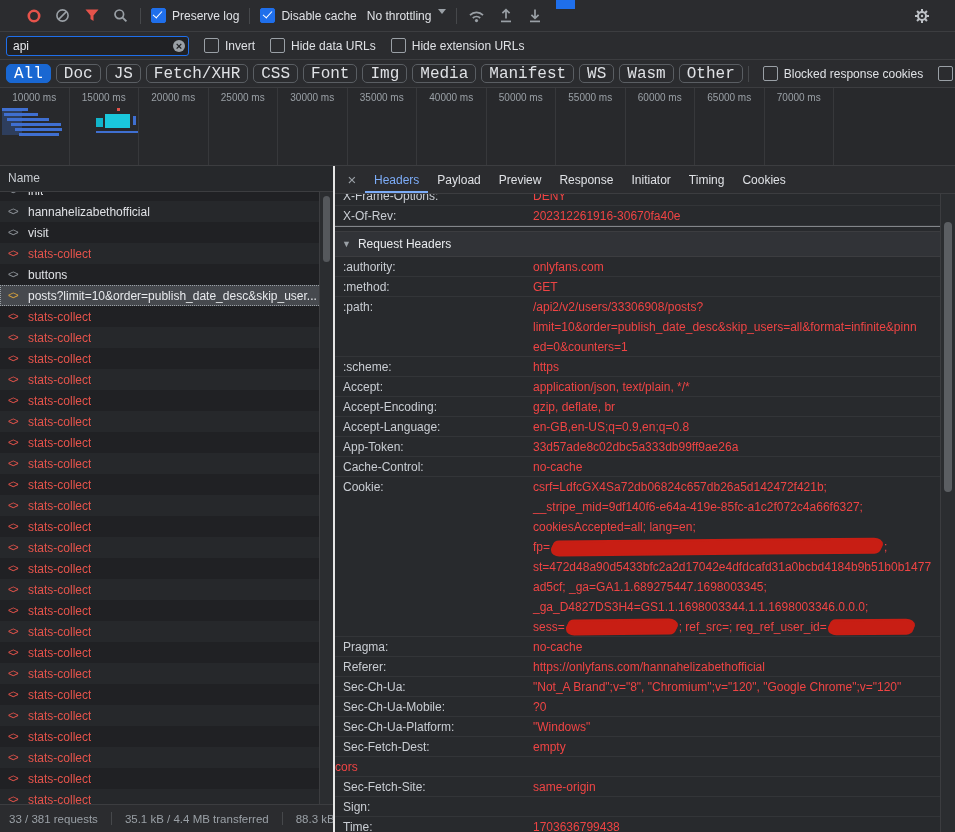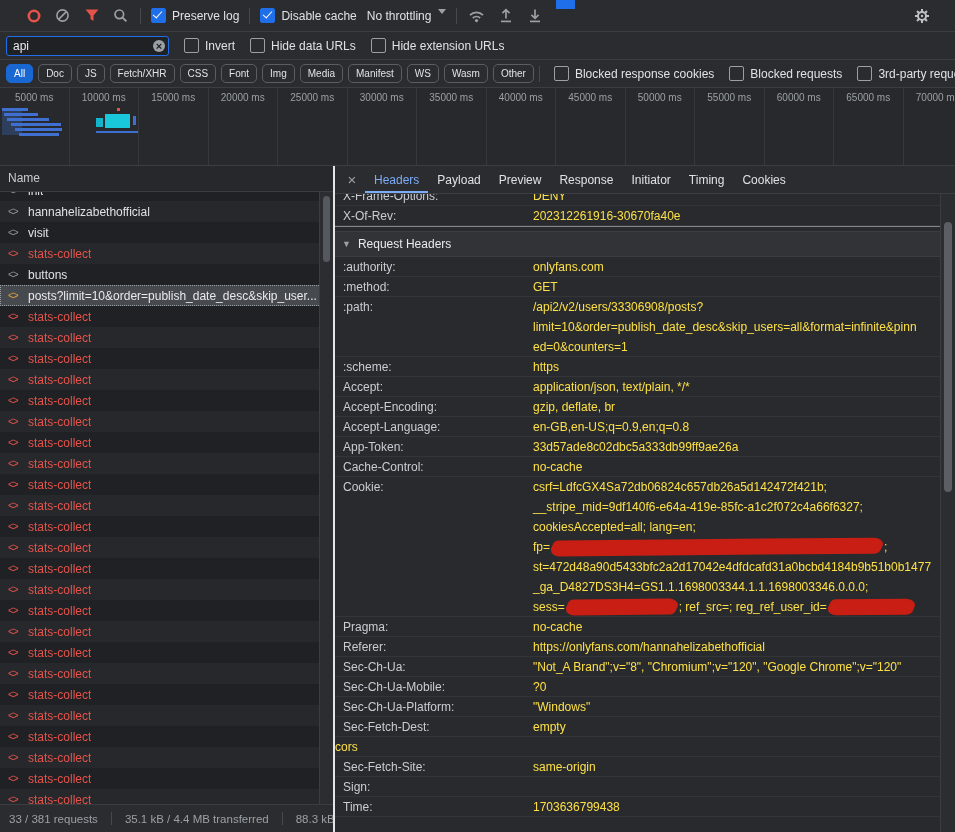--- a/index.html
+++ b/index.html
@@ -18,31 +18,31 @@
   .cb.checked::after{content:"";position:absolute;left:3.2px;top:0.2px;width:4px;height:8px;
        border:solid #fff;border-width:0 1.8px 1.8px 0;transform:rotate(42deg)}
   .cb-label{color:#dfe1e5;white-space:nowrap}
   .throttle{display:flex;gap:7px;color:#dfe1e5}
   .caret{width:0;height:0;border-left:4px solid transparent;border-right:4px solid transparent;border-top:5px solid #9aa0a6}
   .artifact{position:absolute;left:556px;top:0;width:19px;height:9px;background:#1f6feb}
   .gear{margin-left:auto}
 
   
   .filter-row{height:27px;background:#2b2c2f;border-bottom:1px solid #3c3d40;padding:0 6px;gap:15px;flex:none}
-  .filter-input-wrap{position:relative;width:163px;height:20px;flex:none}
+  .filter-input-wrap{position:relative;width:183px;height:20px;flex:none}
   .filter-input{width:100%;height:100%;background:#202124;border:1.5px solid #1f6feb;border-radius:3px;
        color:#e8eaed;font-family:"Liberation Sans",sans-serif;font-size:12px;padding:0 18px 0 6px;outline:none;box-sizing:border-box}
   .clear-circle{position:absolute;right:4px;top:4px;width:12px;height:12px;border-radius:50%;background:#9aa0a6;
        color:#202124;font-size:11px;line-height:12px;text-align:center;font-weight:bold}
 
   
   .chips-row{height:27px;background:#2b2c2f;border-bottom:1px solid #3c3d40;padding:0 6px;gap:5px;flex:none}
   .chips-wrap{display:flex;align-items:center;gap:5px}
   .chip{height:19px;padding:0 7px;border:1px solid #5a5e63;border-radius:5px;background:transparent;color:#dfe1e5;
-       font-family:Liberation Sans, sans-serif;font-size:10px;display:flex;align-items:center;cursor:default}
+       font-family:Liberation Mono, monospace;font-size:16px;display:flex;align-items:center;cursor:default}
   .chip.active{background:#1967d2;border-color:#1967d2;color:#fff}
   .chips-cbs{display:flex;align-items:center;gap:15px;margin-left:9px}
 
   
   .overview{height:77px;background:#28292c;border-bottom:1px solid #3c3d40;position:relative;flex:none;overflow:hidden}
   .ov-cols{display:flex;height:100%}
   .ov-col{flex:0 0 69.5px;border-right:1px solid #37383b;color:#9aa0a6;font-size:10px;padding-top:4px;
        text-align:center;white-space:nowrap;overflow:hidden;box-sizing:border-box}
   .ov-marks{position:absolute;inset:0;pointer-events:none}
   .ov-mark{position:absolute}
@@ -71,21 +71,21 @@
   .tabs{height:27px;flex:none;display:flex;align-items:stretch;background:#2b2c2f;border-bottom:1px solid #3c3d40;padding-left:4px}
   .tabs-inner{display:flex;align-items:stretch}
   .close-x{width:26px;display:flex;align-items:center;justify-content:center;color:#9aa0a6;font-size:15px}
   .tab{padding:0 9px;display:flex;align-items:center;color:#dfe1e5}
   .tab.active{color:#7cacf8;box-shadow:inset 0 -2px 0 #7cacf8}
   .headers-pane{flex:1;min-height:0;overflow:hidden;padding-right:14px}
   .clip-top{height:33px;overflow:hidden;box-shadow:inset 0 -1px 0 #83868a}
   .clip-inner{margin-top:-8px}
   .hdr-row{display:flex;box-shadow:inset 0 -1px 0 rgba(255,255,255,0.055)}
   .hdr-name{width:190px;flex:none;padding-left:8px;color:#c9cdd3;line-height:20px}
-  .hdr-value{flex:1;min-width:0;color:#fde047;line-height:20px}
+  .hdr-value{flex:1;min-width:0;color:#ef4444;line-height:20px}
   .section-row{height:24px;margin-top:4px;display:flex;align-items:center;gap:7px;background:#313337;
        border-top:1px solid #3c3d40;border-bottom:1px solid #3c3d40;padding-left:7px;color:#e8eaed}
   .tri{color:#9aa0a6;font-size:9px}
   .redact{display:inline-block;height:12px;vertical-align:-2px;background:#c81e14;margin:0 2px;
        border-radius:8px 12px 9px 11px / 6px 9px 7px 8px;
        box-shadow:1px -2px 0 0 #c81e14,-1px 2px 0 0 #c81e14;transform:rotate(-0.5deg)}
   .right-scroll{position:absolute;right:0;top:28px;bottom:0;width:14px;background:#2b2d30;border-left:1px solid #3c3d40}
   .right-thumb{position:absolute;left:3px;width:8px;border-radius:4px;background:#5b5e62;top:28px;height:270px}
 </style>
 </head>
@@ -215,29 +215,27 @@
         </label>
         <label class="cb-wrap">
           <span class="cb"></span>
           <span class="cb-label">3rd-party requests</span>
         </label>
       </div>
   </div>
 
   <div class="overview">
     <div class="ov-cols">
-        <div class="ov-col"><span>5000 ms</span></div>
         <div class="ov-col"><span>10000 ms</span></div>
         <div class="ov-col"><span>15000 ms</span></div>
         <div class="ov-col"><span>20000 ms</span></div>
         <div class="ov-col"><span>25000 ms</span></div>
         <div class="ov-col"><span>30000 ms</span></div>
         <div class="ov-col"><span>35000 ms</span></div>
         <div class="ov-col"><span>40000 ms</span></div>
-        <div class="ov-col"><span>45000 ms</span></div>
         <div class="ov-col"><span>50000 ms</span></div>
         <div class="ov-col"><span>55000 ms</span></div>
         <div class="ov-col"><span>60000 ms</span></div>
         <div class="ov-col"><span>65000 ms</span></div>
         <div class="ov-col"><span>70000 ms</span></div>
       </div>
     <div class="ov-marks">
         <div class="ov-mark" style="left: 2px; top: 20px; width: 26px; height: 3px; background: rgb(63, 111, 209);"></div>
         <div class="ov-mark" style="left: 4px; top: 25px; width: 34px; height: 3px; background: rgb(63, 111, 209);"></div>
         <div class="ov-mark" style="left: 7px; top: 30px; width: 42px; height: 3px; background: rgb(63, 111, 209);"></div>
@@ -465,20 +463,21 @@
               <div class="hdr-value">no-cache</div>
             </div>
             <div class="hdr-row">
               <div class="hdr-name">Cookie:</div>
               <div class="hdr-value">
                 <div>csrf=LdfcGX4Sa72db06824c657db26a5d142472f421b;</div>
                 <div>__stripe_mid=9df140f6-e64a-419e-85fc-a1c2f072c4a66f6327;</div>
                 <div>cookiesAccepted=all; lang=en;</div>
                 <div>fp=<span class="redact" style="width: 330px;"></span>;</div>
                 <div>st=472d48a90d5433bfc2a2d17042e4dfdcafd31a0bcbd4184b9b51b0b1477</div>
+                <div>ad5cf; _ga=GA1.1.689275447.1698003345;</div>
                 <div>_ga_D4827DS3H4=GS1.1.1698003344.1.1.1698003346.0.0.0;</div>
                 <div>sess=<span class="redact" style="width: 110px;"></span>; ref_src=; reg_ref_user_id=<span class="redact" style="width: 85px;"></span></div>
               </div>
             </div>
             <div class="hdr-row">
               <div class="hdr-name">Pragma:</div>
               <div class="hdr-value">no-cache</div>
             </div>
             <div class="hdr-row">
               <div class="hdr-name">Referer:</div>

